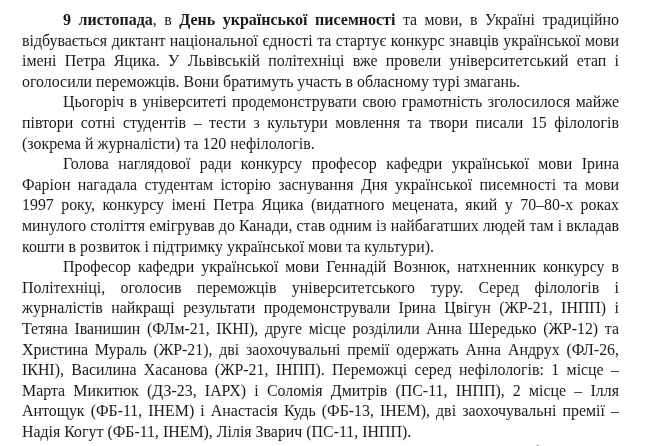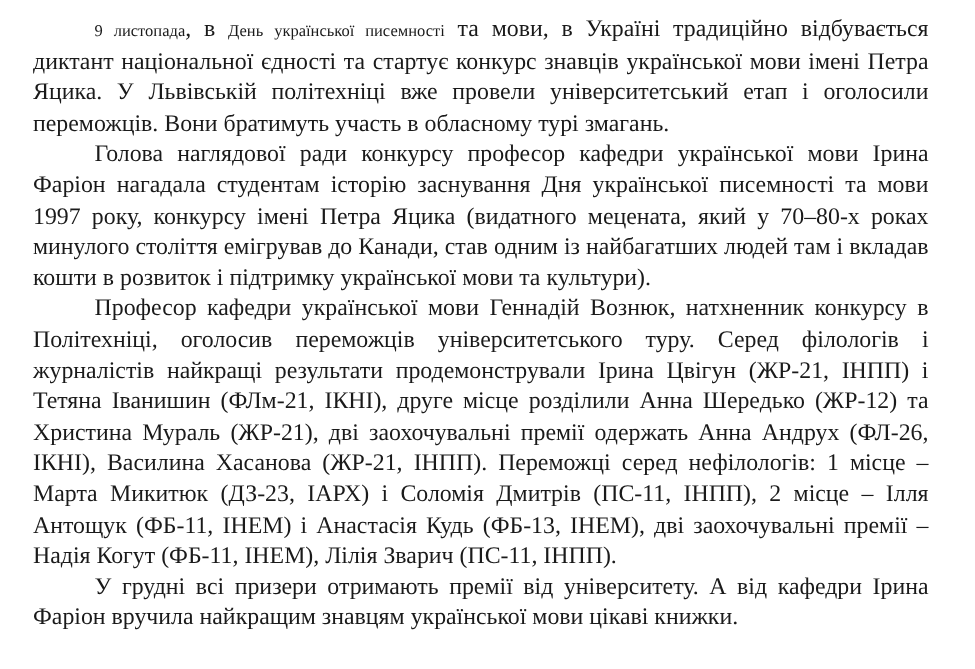--- a/index.html
+++ b/index.html
@@ -23,25 +23,26 @@
       color: #1a1a1a;
     }
     .para {
       margin: 0;
       text-indent: 41px;
       text-align: justify;
       text-align-last: left;
       hyphens: none;
     }
     .bold {
-      font-weight: normal;
-      font-size: 11px;
+      font-weight: bold;
+      font-size: 16px;
     }
   </style>
 </head>
 <body>
 
 <div class="page">
   <p class="para"><span class="bold">9 листопада</span><span>, в </span><span class="bold">День української писемності</span><span> та мови, в Україні традиційно відбувається диктант національної єдності та стартує конкурс знавців української мови імені Петра Яцика. У Львівській політехніці вже провели університетський етап і оголосили переможців. Вони братимуть участь в обласному турі змагань.</span></p>
+  <p class="para"><span>Цьогоріч в університеті продемонструвати свою грамотність зголосилося майже півтори сотні студентів – тести з культури мовлення та твори писали 15 філологів (зокрема й журналісти) та 120 нефілологів.</span></p>
   <p class="para"><span>Голова наглядової ради конкурсу професор кафедри української мови Ірина Фаріон нагадала студентам історію заснування Дня української писемності та мови 1997 року, конкурсу імені Петра Яцика (видатного мецената, який у 70–80-х роках минулого століття емігрував до Канади, став одним із найбагатших людей там і вкладав кошти в розвиток і підтримку української мови та культури).</span></p>
   <p class="para"><span>Професор кафедри української мови Геннадій Вознюк, натхненник конкурсу в Політехніці, оголосив переможців університетського туру. Серед філологів і журналістів найкращі результати продемонстрували Ірина Цвігун (ЖР-21, ІНПП) і Тетяна Іванишин (ФЛм-21, ІКНІ), друге місце розділили Анна Шередько (ЖР-12) та Христина Мураль (ЖР-21), дві заохочувальні премії одержать Анна Андрух (ФЛ-26, ІКНІ), Василина Хасанова (ЖР-21, ІНПП). Переможці серед нефілологів: 1 місце – Марта Микитюк (ДЗ-23, ІАРХ) і Соломія Дмитрів (ПС-11, ІНПП), 2 місце – Ілля Антощук (ФБ-11, ІНЕМ) і Анастасія Кудь (ФБ-13, ІНЕМ), дві заохочувальні премії – Надія Когут (ФБ-11, ІНЕМ), Лілія Зварич (ПС-11, ІНПП).</span></p>
   <p class="para"><span>У грудні всі призери отримають премії від університету. А від кафедри Ірина Фаріон вручила найкращим знавцям української мови цікаві книжки.</span></p>
 </div>
 
 </body></html>

